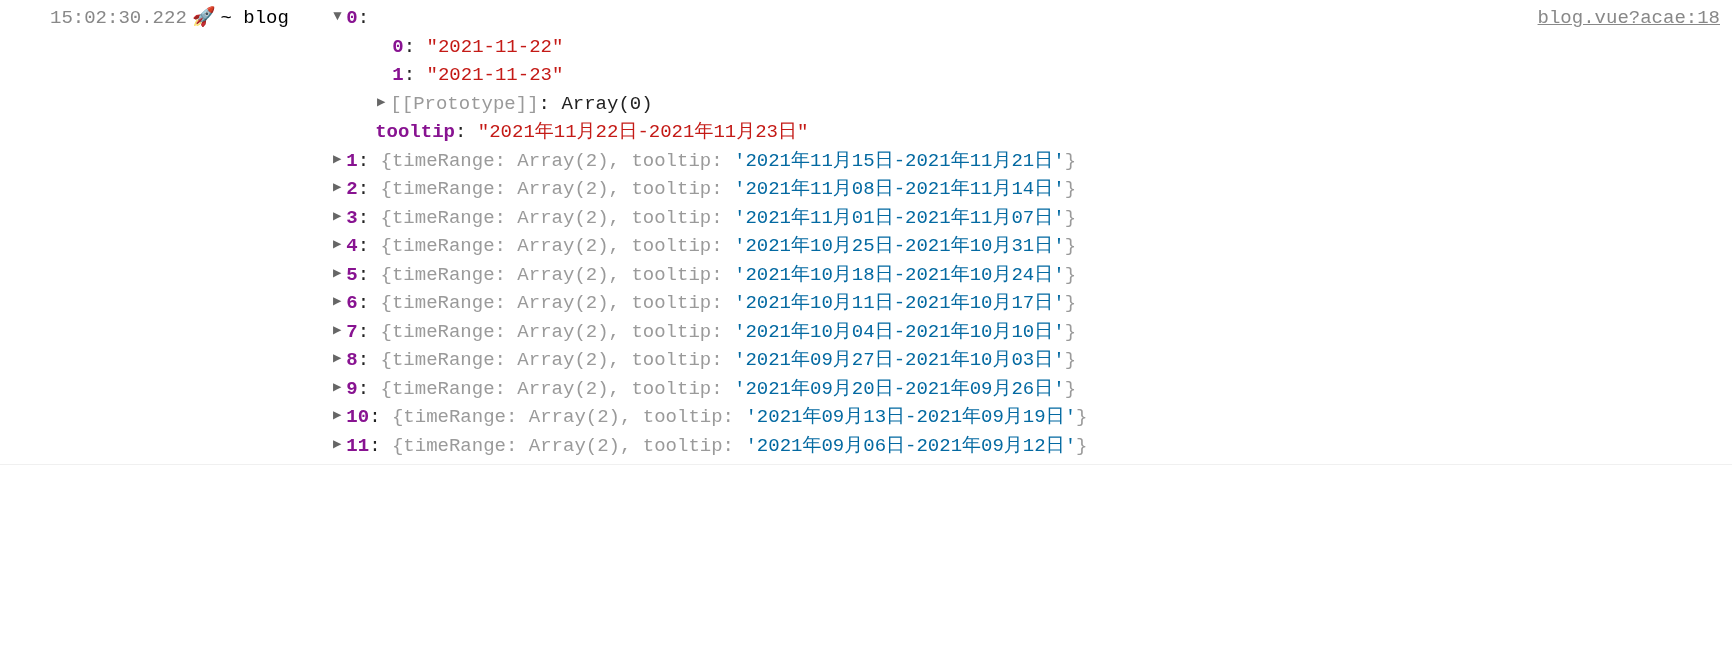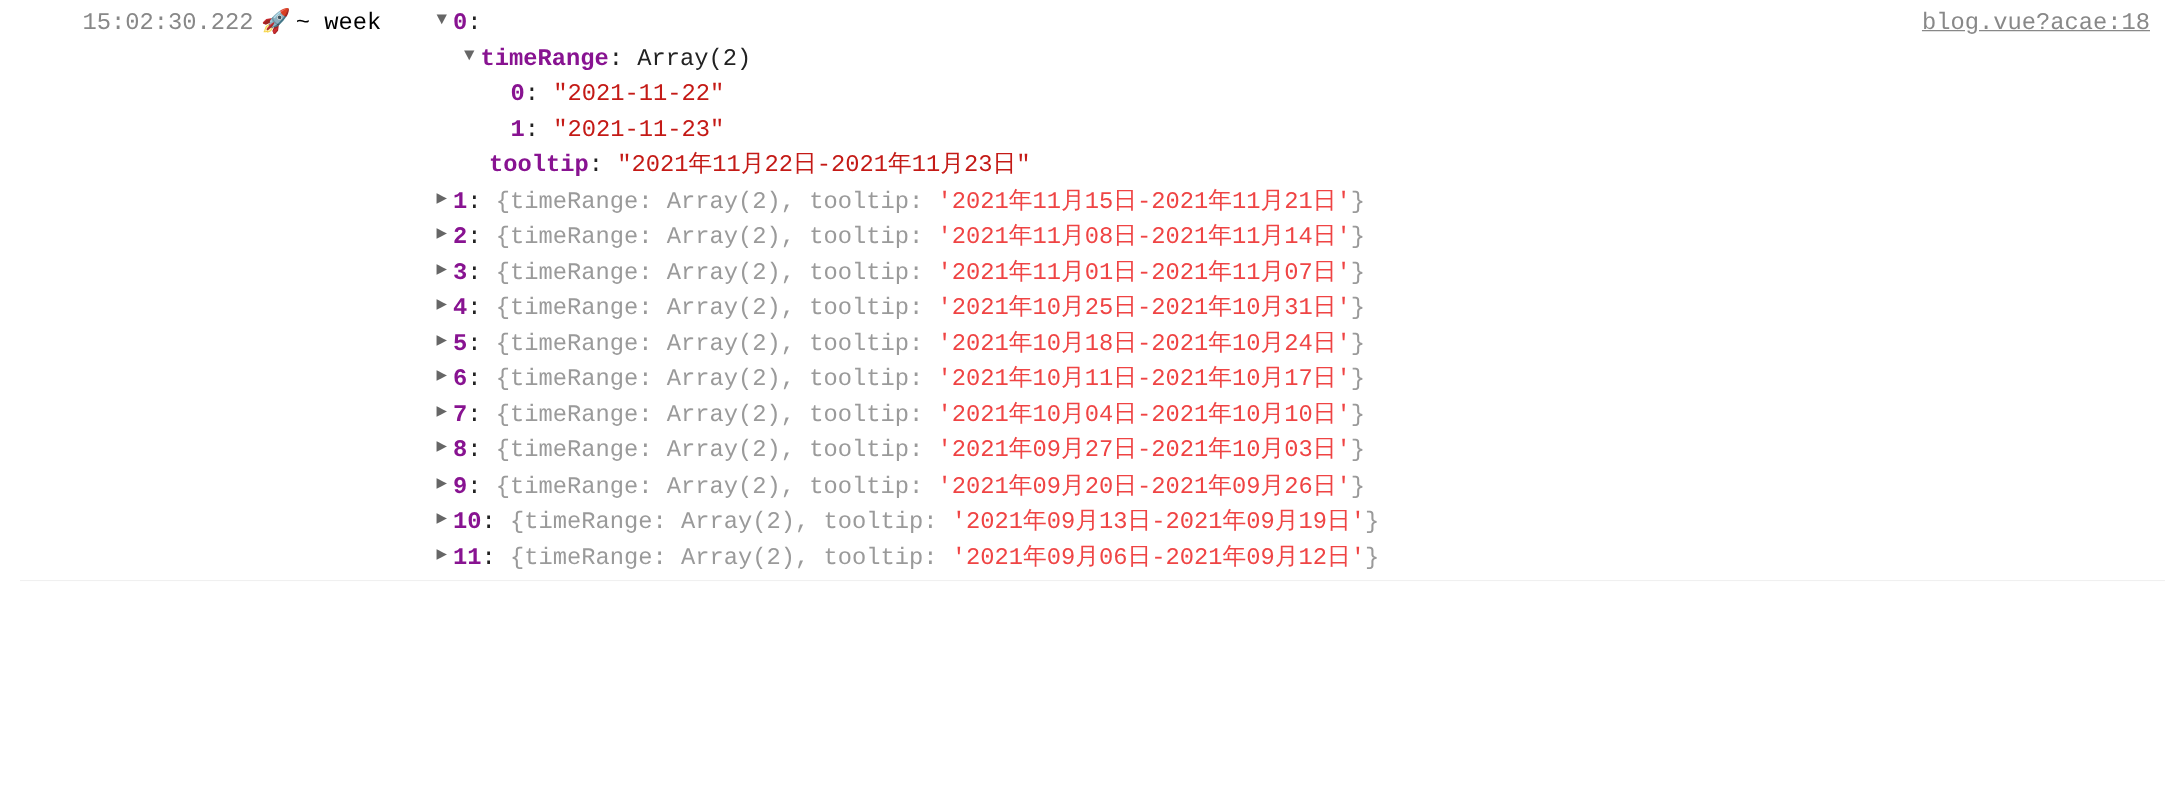--- a/index.html
+++ b/index.html
@@ -9,21 +9,20 @@
       line-height: 1.5;
       color: #222;
       background: #fff;
       padding: 0;
     }
     .console-row {
       display: flex;
       align-items: flex-start;
       padding: 4px 12px 4px 50px;
       border-bottom: 1px solid #f0f0f0;
-      margin-left: 16px;
     }
     .left-col {
       display: flex;
       align-items: flex-start;
       flex: 1;
     }
     .timestamp {
       color: #888;
       margin-right: 6px;
       white-space: nowrap;
@@ -53,21 +52,21 @@
       vertical-align: middle;
       position: relative;
       top: -1px;
     }
     .arrow-down::before { content: "▼"; }
     .arrow-right::before { content: "▶"; }
     .key { color: #881391; font-weight: 600; }
     .key-dim { color: #9a9a9a; }
     .number { color: #1c00cf; }
     .string { color: #c41a16; }
-    .string-alt { color: #ef4444; font-family: Liberation Mono, monospace; }
+    .string-alt { color: #0369a1; font-family: Liberation Mono, monospace; }
     .proto { color: #9a9a9a; }
     .plain { color: #222; }
     .info-icon {
       display: inline-flex;
       align-items: center;
       justify-content: center;
       width: 20px;
       height: 20px;
       background: #4a7dd6;
       color: #fff;
@@ -89,41 +88,41 @@
     .indent-3 { padding-left: 66px; }
     .indent-4 { padding-left: 84px; }
   </style>
 </head>
 <body>
 
 <div class="console-row">
   <div class="left-col">
     <span class="timestamp">15:02:30.222</span>
     <span class="rocket">🚀</span>
-    <span class="prefix">~ week</span>&nbsp;
+    <span class="prefix">~ blog</span>&nbsp;
     <div class="tree">
 
 
       <div class="tree-line indent-1">
         <span class="arrow arrow-down"></span><span class="key">0</span><span class="plain">:</span>
       </div>
 
-      <div class="tree-line indent-2">
-        <span class="arrow arrow-down"></span><span class="key">timeRange</span><span class="plain">: </span><span class="plain">Array(2)</span>
-      </div>
 
       <div class="tree-line indent-4">
         <span class="key">0</span><span class="plain">: </span><span class="string">"2021-11-22"</span>
       </div>
 
       <div class="tree-line indent-4">
         <span class="key">1</span><span class="plain">: </span><span class="string">"2021-11-23"</span>
       </div>
 
 
+      <div class="tree-line indent-3">
+        <span class="arrow arrow-right"></span><span class="proto">[[Prototype]]</span><span class="plain">: </span><span class="plain">Array(0)</span>
+      </div>
 
       <div class="tree-line indent-2">
         &nbsp;&nbsp;<span class="key">tooltip</span><span class="plain">: </span><span class="string">"2021年11月22日-2021年11月23日"</span>
       </div>
 
 
       <div id="rows-container">
           <div class="tree-line indent-1"><span class="arrow arrow-right"></span><span class="key">1</span><span class="plain">: </span><span class="proto">{timeRange: Array(2), tooltip: </span><span class="string-alt">'2021年11月15日-2021年11月21日'</span><span class="proto">}</span></div>
           <div class="tree-line indent-1"><span class="arrow arrow-right"></span><span class="key">2</span><span class="plain">: </span><span class="proto">{timeRange: Array(2), tooltip: </span><span class="string-alt">'2021年11月08日-2021年11月14日'</span><span class="proto">}</span></div>
           <div class="tree-line indent-1"><span class="arrow arrow-right"></span><span class="key">3</span><span class="plain">: </span><span class="proto">{timeRange: Array(2), tooltip: </span><span class="string-alt">'2021年11月01日-2021年11月07日'</span><span class="proto">}</span></div>

